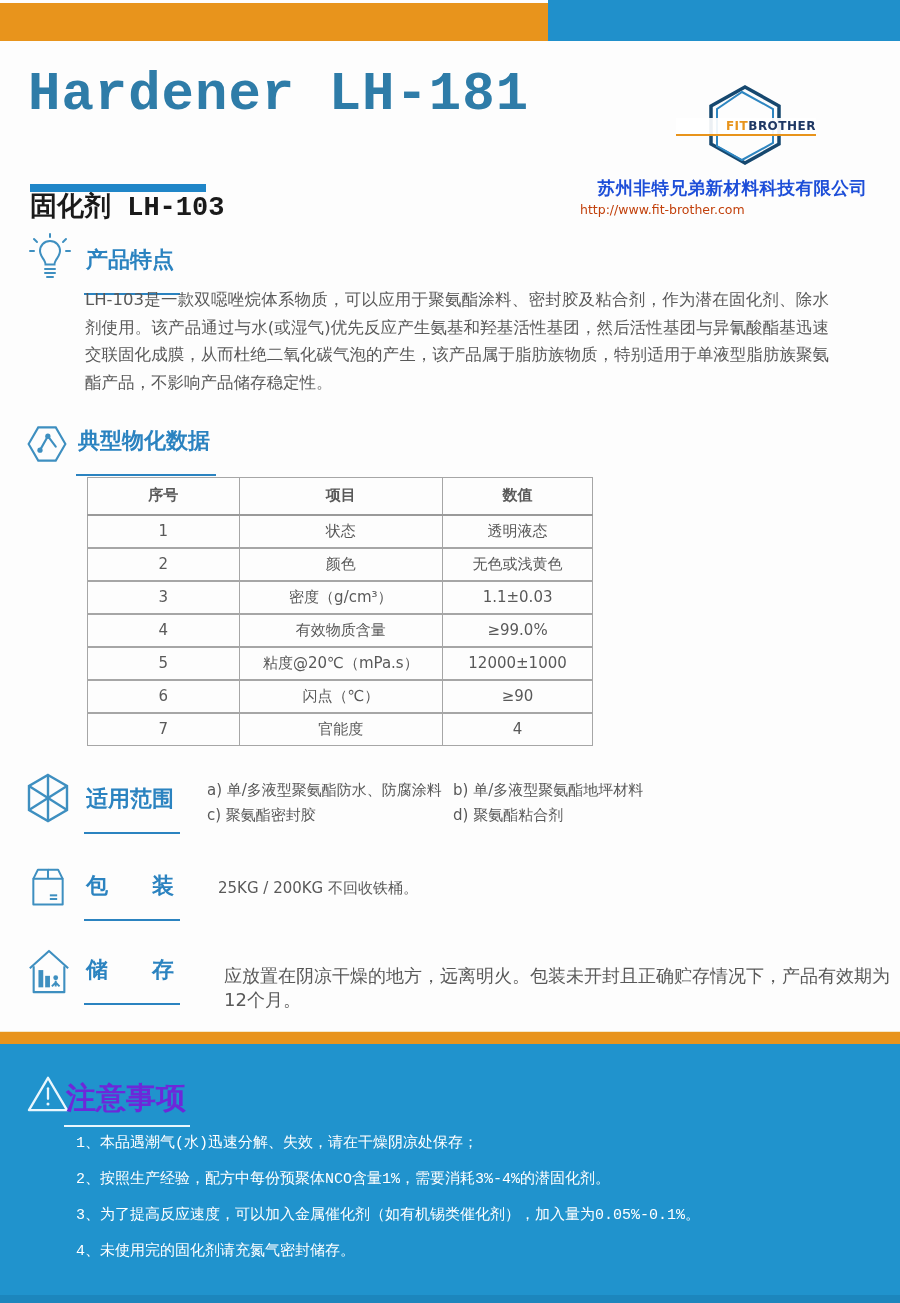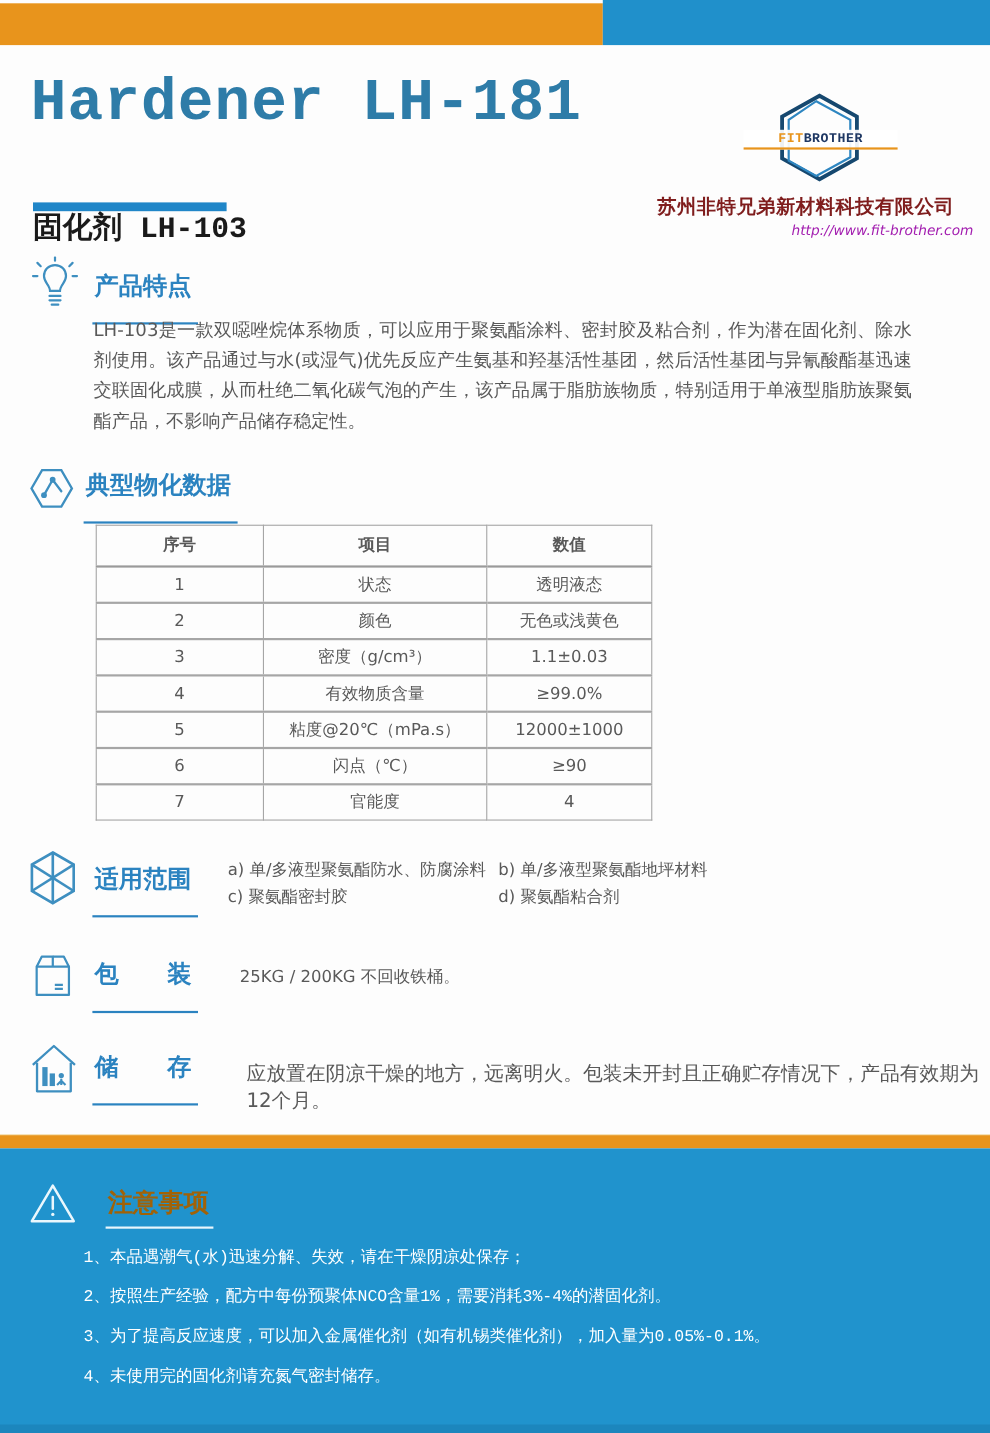--- a/index.html
+++ b/index.html
@@ -24,33 +24,33 @@
     font-weight:bold;font-size:54px;letter-spacing:1px;color:var(--title-blue);
   }
   .subtitle{
     position:absolute;left:30px;top:143px;
     font-family:"Liberation Mono","DejaVu Sans Mono",monospace;
     font-size:27px;color:#1a1a1a;font-weight:bold;margin-top:45px;
   }
   .subtitle-bar{position:absolute;left:30px;top:184px;width:176px;height:8px;background:#2086C8;}
   .logo{position:absolute;left:695px;top:82px;width:100px;height:88px;}
   .logo-text{
-    position:absolute;left:676px;top:118px;width:140px;text-align:center;
+    position:absolute;left:676px;top:118px;width:140px;text-align:right;
     font-size:12px;font-weight:bold;letter-spacing:.5px;background:rgba(255,255,255,.92);
-    border-bottom:2px solid var(--orange);padding:1px 0;font-family:Liberation Mono, monospace;
+    border-bottom:2px solid var(--orange);padding:1px 0;
   }
   .logo-text .fit{color:var(--orange);}
   .logo-text .brother{color:var(--logo-navy);}
   .company{
     position:absolute;left:580px;top:176px;width:305px;text-align:center;
-    font-size:17.5px;font-weight:bold;color:#7f1d1d;letter-spacing:.5px;
+    font-size:17.5px;font-weight:bold;color:#1d4ed8;letter-spacing:.5px;
   }
   .website{
-    position:absolute;left:580px;top:202px;width:305px;text-align:right;
-    font-size:12.5px;color:#a21caf;font-style:italic;
+    position:absolute;left:580px;top:202px;width:305px;text-align:left;
+    font-size:12.5px;color:#c2410c;
   }
   
   .sec-head{
     position:absolute;font-size:22px;font-weight:bold;color:var(--heading-blue);
     border-bottom:2px solid var(--heading-blue);padding:0 6px 18px 2px;white-space:pre;
   }
   .sec-icon{position:absolute;color:var(--icon-blue);}
   
   .features-body{
     position:absolute;left:85px;top:286px;width:744px;
@@ -73,21 +73,21 @@
     display:grid;grid-template-columns:246px auto;row-gap:6px;
     font-size:15px;color:var(--body-gray);
   }
   
   .pack-text{position:absolute;left:218px;top:879px;font-size:15px;color:var(--body-gray);}
   .store-text{position:absolute;left:224px;top:964px;font-size:18px;color:var(--body-gray);}
   
   .divider-orange{position:absolute;left:0;top:1031px;width:900px;height:13px;background:var(--orange);border-top:1px solid #f5e9c8;}
   .notice-band{position:absolute;left:0;top:1044px;width:900px;height:259px;background:var(--notice-bg);}
   .notice-head{
-    position:absolute;left:96px;top:1078px;font-size:23px;font-weight:bold;color:#a16207;
+    position:absolute;left:64px;top:1078px;font-size:30px;font-weight:bold;color:#6d28d9;
     border-bottom:2px solid #e8f6fd;padding:0 4px 6px 2px;
   }
   .notice-icon{position:absolute;left:25px;top:1074px;color:#eaf7fd;}
   .notice-list{
     position:absolute;left:76px;top:1133px;width:790px;list-style:none;
     font-family:"Liberation Mono","DejaVu Sans Mono",monospace;
     font-size:15px;color:#fff;
   }
   .notice-list li{line-height:22px;margin-bottom:14px;white-space:nowrap;font-family:Liberation Mono, monospace;}
   .footer-strip{position:absolute;left:0;top:1295px;width:900px;height:8px;background:var(--footer-blue);}

